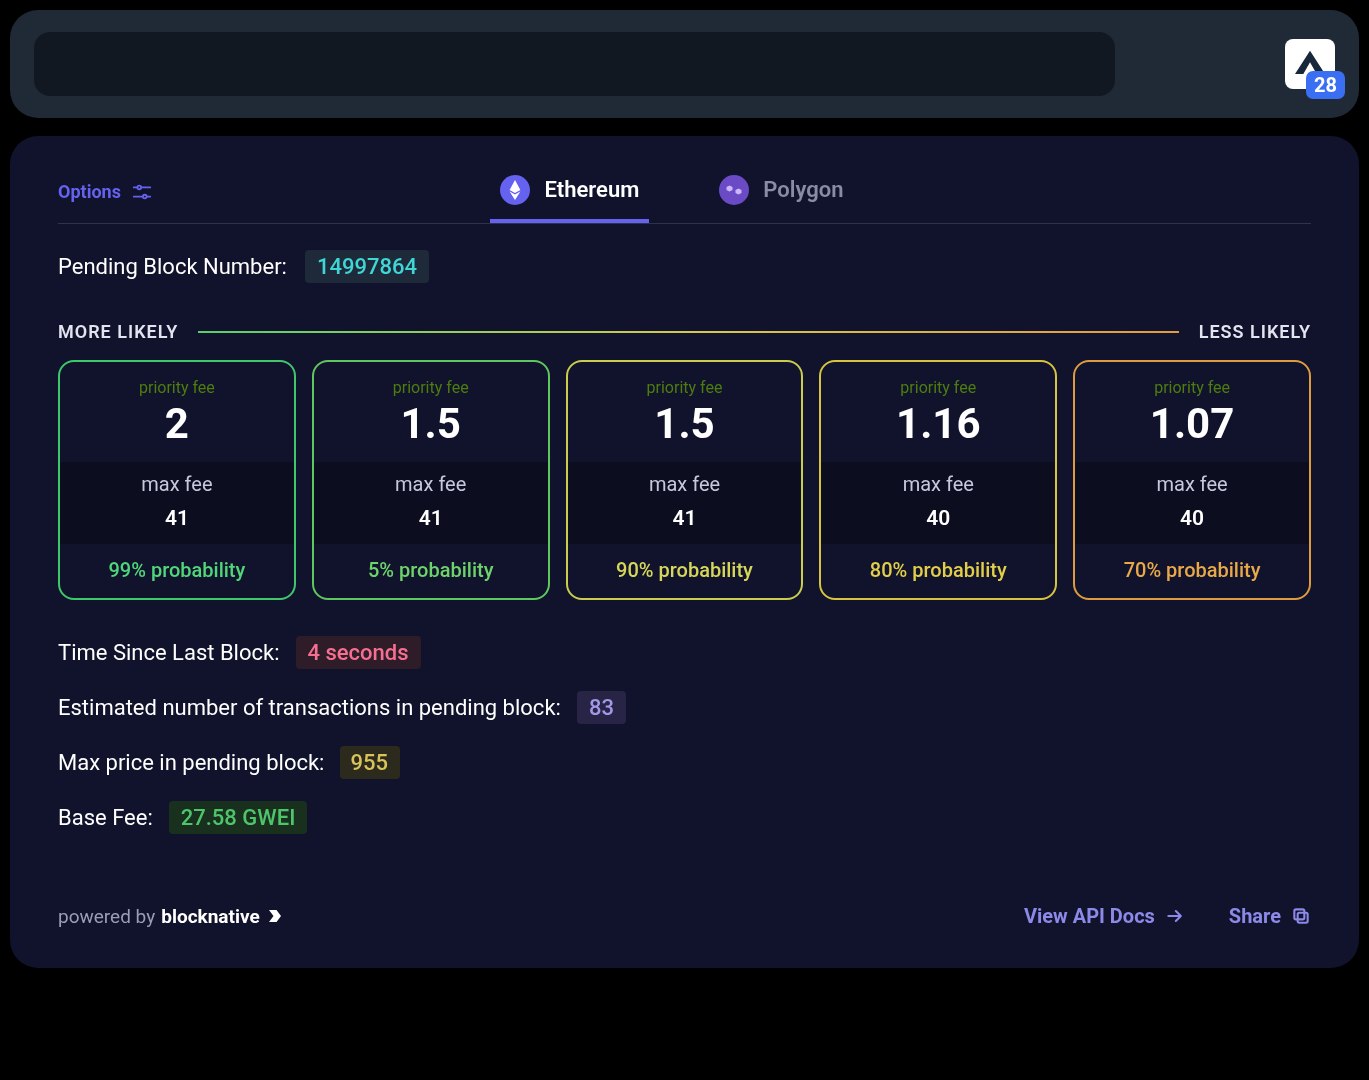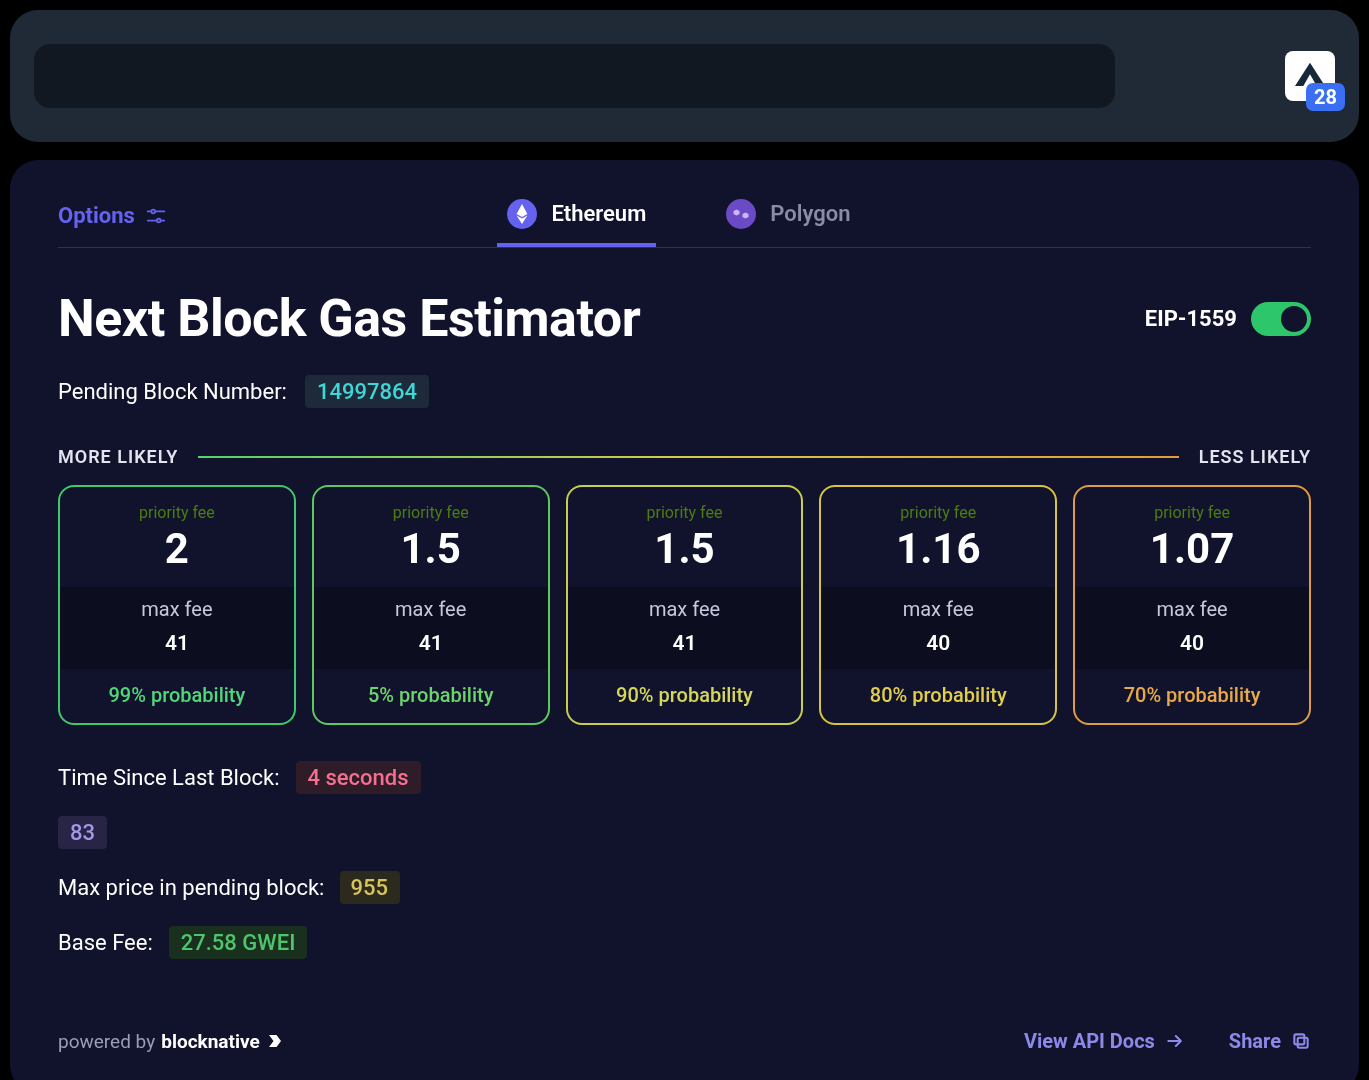--- a/index.html
+++ b/index.html
@@ -6,21 +6,21 @@
   body {
     width: 1369px;
     height: 1080px;
     background: #000;
     font-family: -apple-system, BlinkMacSystemFont, "Segoe UI", Roboto, sans-serif;
     padding: 10px;
   }
   .topbar {
     background: #202936;
     border-radius: 28px;
-    height: 132px;
+    height: 108px;
     display: flex;
     align-items: center;
     padding: 0 24px;
     gap: 20px;
   }
   .topbar-search {
     flex: 1;
     background: #111822;
     height: 64px;
     border-radius: 16px;
@@ -62,21 +62,21 @@
     border-bottom: 1px solid #30324a;
     padding-bottom: 0;
     height: 64px;
   }
   .options-btn {
     display: flex;
     align-items: center;
     gap: 10px;
     color: #6562f0;
     font-weight: 700;
-    font-size: 22px;
+    font-size: 18px;
     cursor: pointer;
   }
   .tabs-center {
     flex: 1;
     display: flex;
     justify-content: center;
     gap: 60px;
     height: 100%;
     align-items: center;
   }
@@ -287,27 +287,20 @@
           <svg width="18" height="16" viewBox="0 0 24 20">
               <path fill="#cbb9ff" d="M6 4l4 2v4l-4 2-4-2V6zM18 8l4 2v4l-4 2-4-2v-4zM10 8l4-2"></path>
             </svg>
         </span>
         <span>Polygon</span>
       </div>
     </div>
     <div style="width:120px"></div>
   </div>
 
-  <div class="title-row">
-    <h1 class="title">Next Block Gas Estimator</h1>
-    <div class="eip-toggle-wrap">
-      <span>EIP-1559</span>
-      <div class="toggle"></div>
-    </div>
-  </div>
 
   <div class="pending-row">
     <span>Pending Block Number:</span>
     <span class="pill pill-teal">14997864</span>
   </div>
 
   <div class="likely-row">
     <span>MORE LIKELY</span>
     <div class="likely-line"></div>
     <span>LESS LIKELY</span>
@@ -370,20 +363,21 @@
       <div class="card-bot">70% probability</div>
     </div>
   </div>
 
   <div class="info-block">
     <div class="info-row">
       <span>Time Since Last Block:</span>
       <span class="pill pill-pink">4 seconds</span>
     </div>
     <div class="info-row">
+      <span>Estimated number of transactions in pending block:</span>
       <span class="pill pill-lav">83</span>
     </div>
     <div class="info-row">
       <span>Max price in pending block:</span>
       <span class="pill pill-yel">955</span>
     </div>
     <div class="info-row">
       <span>Base Fee:</span>
       <span class="pill pill-grn">27.58 GWEI</span>
     </div>

